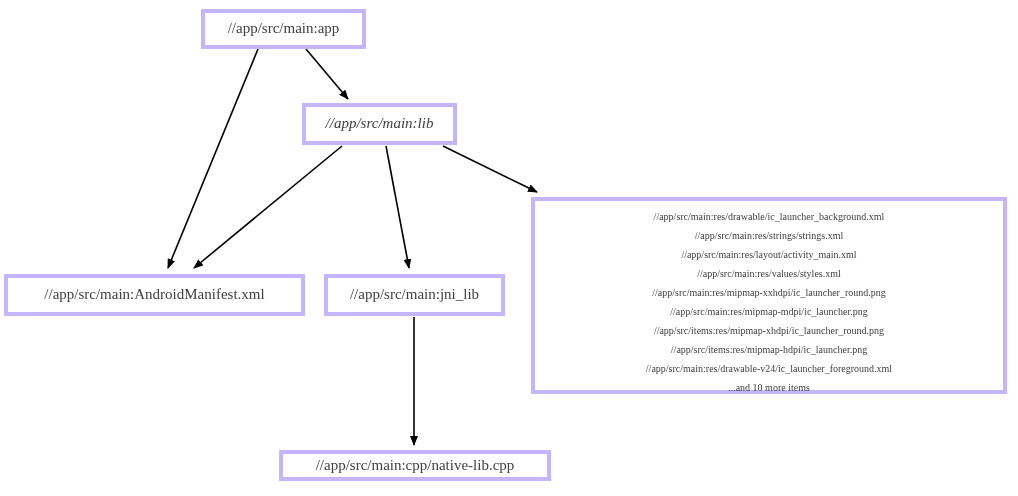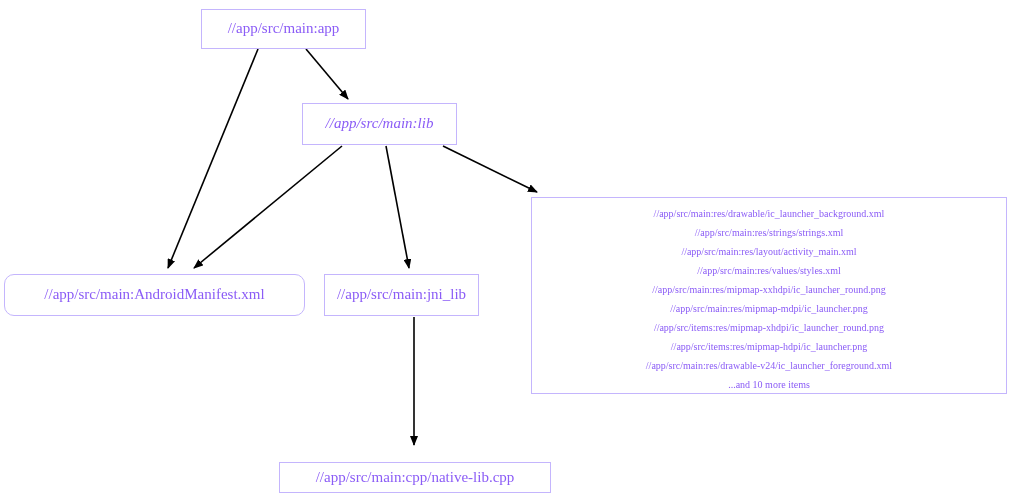--- a/index.html
+++ b/index.html
@@ -23,30 +23,30 @@
     position: absolute;
     left: 0;
     top: 0;
     width: 1018px;
     height: 496px;
     pointer-events: none;
   }
   .graph-node {
     position: absolute;
     box-sizing: border-box;
-    border: 1px solid #c4b5fd;
+    border: 4px solid #c4b5fd;
     background: #ffffff;
     display: flex;
     align-items: center;
     justify-content: center;
     text-align: center;
     font-family: "Liberation Serif", "DejaVu Serif", serif;
     font-size: 15px;
     line-height: 1.18;
-    color: #8b5cf6;
+    color: #404040;
     white-space: nowrap;
     z-index: 2;
   }
   .graph-node.multiline {
     display: block;
     white-space: normal;
     padding: 6px 4px 5px 4px;
     font-size: 10px;
     line-height: 19px;
   }
@@ -54,24 +54,24 @@
     display: block;
   }
   .node-line {
     display: block;
     text-align: center;
     white-space: nowrap;
   }
   
   #node-app        { left: 201px; top: 9px;   width: 165px; height: 40px; }
   #node-lib        { left: 302px; top: 103px; width: 155px; height: 42px; font-style: italic; }
-  #node-manifest   { left: 4px;   top: 274px; width: 301px; height: 42px; border-radius: 10px; }
-  #node-jnilib     { left: 324px; top: 274px; width: 155px; height: 42px; align-items: center; }
+  #node-manifest   { left: 4px;   top: 274px; width: 301px; height: 42px; }
+  #node-jnilib     { left: 324px; top: 274px; width: 181px; height: 42px; align-items: center; }
   #node-resfiles   { left: 531px; top: 197px; width: 476px; height: 197px; }
-  #node-nativelib  { left: 279px; top: 450px; width: 272px; height: 31px; margin-top: 12px; }
+  #node-nativelib  { left: 279px; top: 450px; width: 272px; height: 31px; }
 </style>
 </head>
 <body>
 
 <div id="graph-canvas">
 
   <svg id="edge-layer" viewBox="0 0 1018 496" width="1018" height="496" xmlns="http://www.w3.org/2000/svg">
     <defs>
       <marker id="arrowhead" markerWidth="10" markerHeight="8" refX="9" refY="4" orient="auto" markerUnits="userSpaceOnUse">
         <path d="M0,0 L10,4 L0,8 z" fill="#000000"></path>

